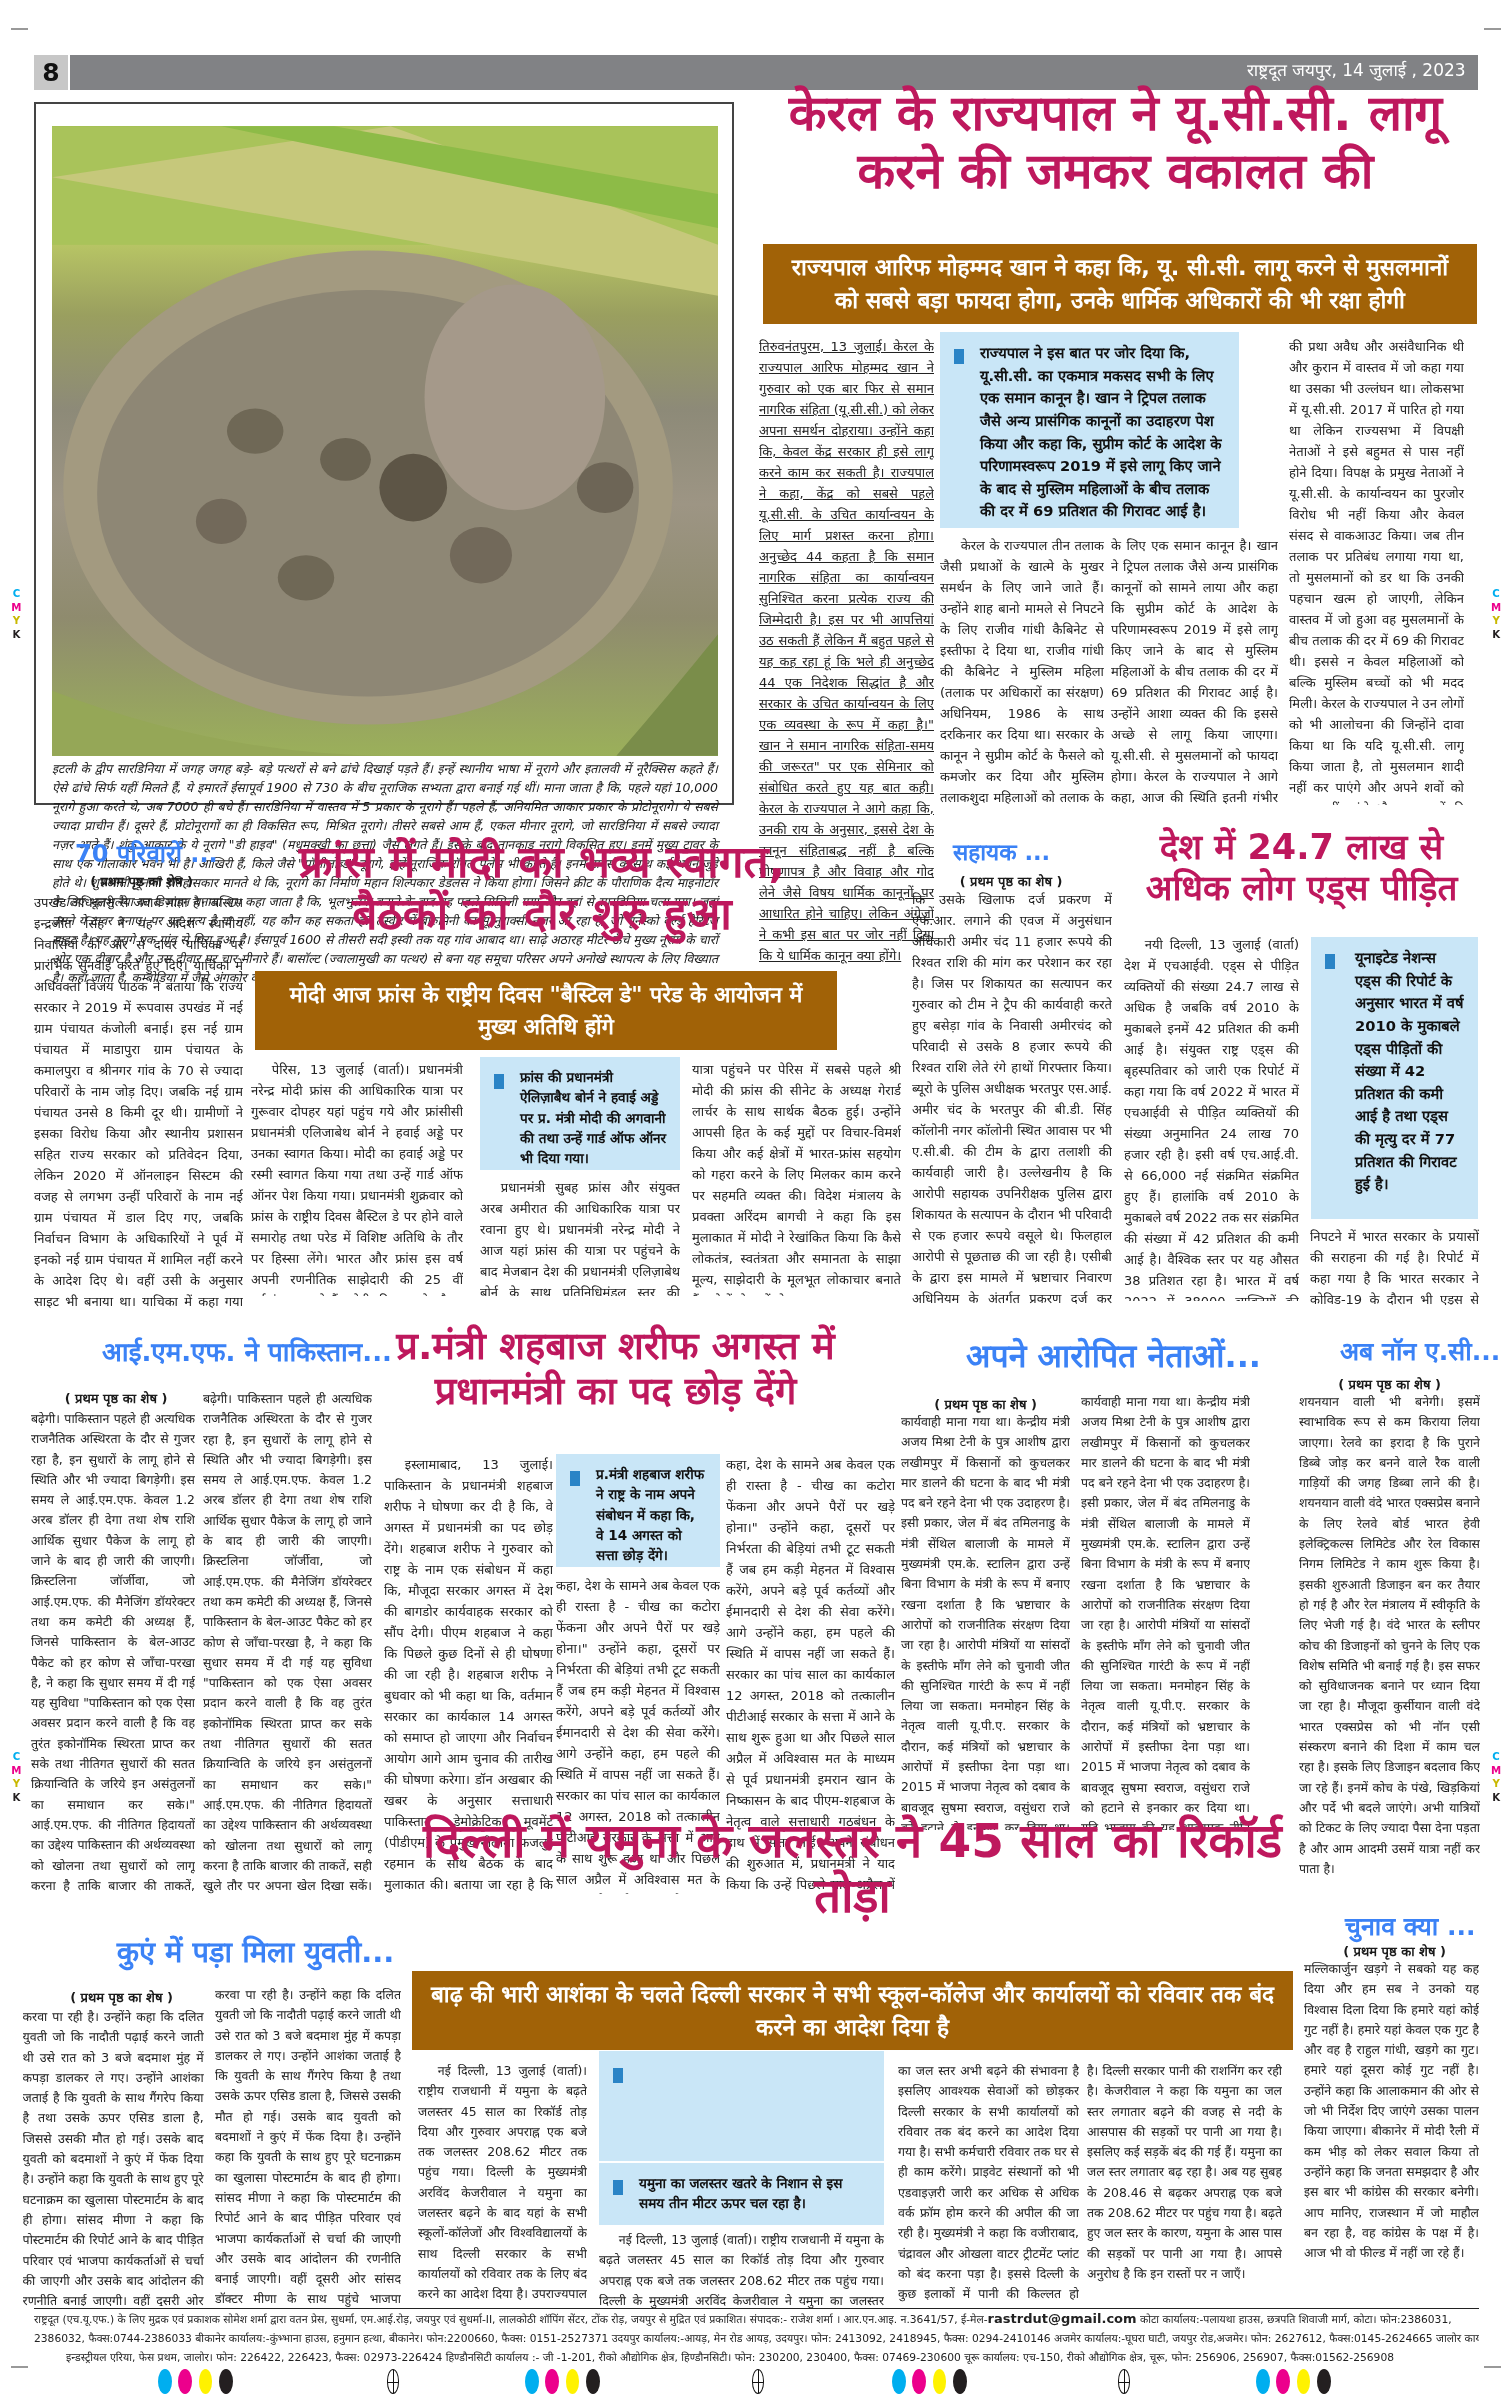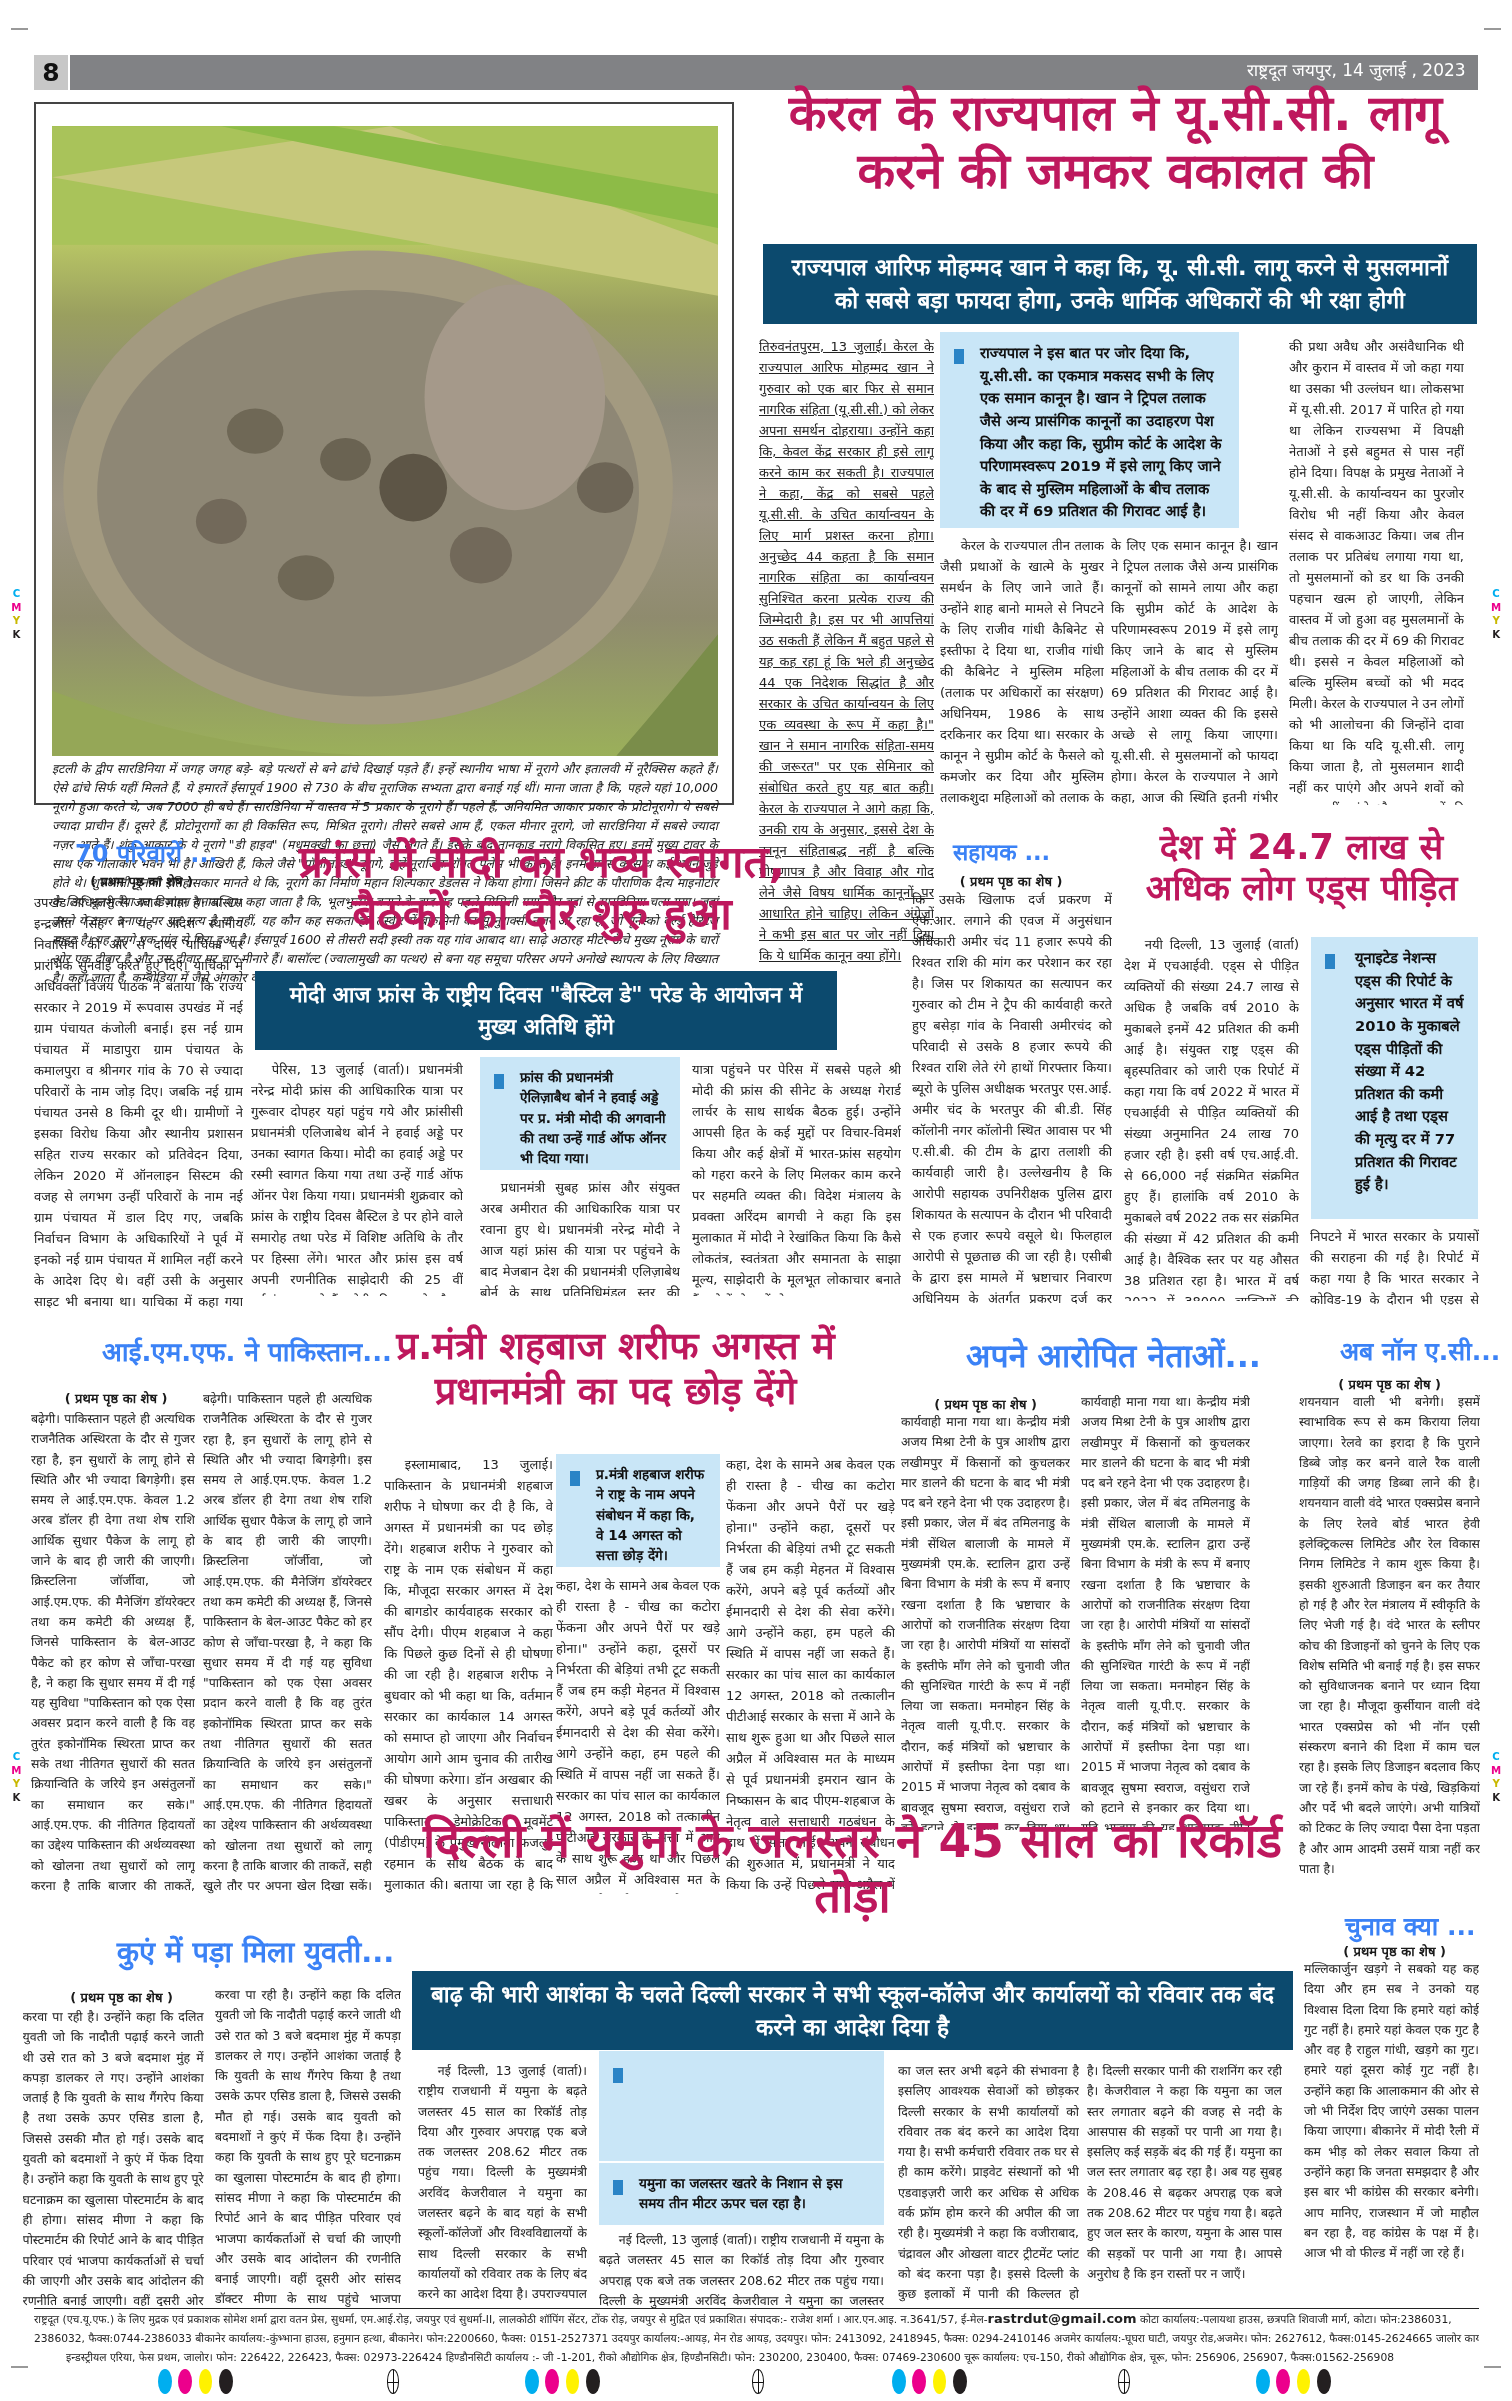--- a/index.html
+++ b/index.html
@@ -7,21 +7,21 @@
          font-family: "DejaVu Sans", "Liberation Sans", sans-serif; color: #1a1a1a; }
   .abs { position: absolute; box-sizing: border-box; }
   .crop { position: absolute; background: #999; }
   
   .hdr-num { left: 34px; top: 55px; width: 34px; height: 35px; background: #c7c7c7;
              font: bold 25px "DejaVu Sans", sans-serif; text-align: center; line-height: 35px; color: #111; }
   .hdr-bar { left: 70px; top: 55px; width: 1408px; height: 35px; background: #818285; }
   .hdr-date { position: absolute; right: 12.4px; top: 3.4px; color: #fff; font-size: 17px; }
   
   .headline { font-weight: bold; color: #be185d; line-height: 1.18; text-align: center; }
-  .deck { background: #0c4a6e; color: #fff; font-weight: bold; text-align: center;
+  .deck { background: #a16207; color: #fff; font-weight: bold; text-align: center;
           display: flex; align-items: center; justify-content: center; line-height: 1.45; padding: 0 17px; }
   .col { font-size: 13px; line-height: 21px; text-align: justify; color: #222; overflow: hidden; }
   .col p { margin: 0; text-indent: 1.6em; }
   .col p.noi { text-indent: 0; }
   .hl-box { background: #c9e6f7; padding: 10.2px 13.6px 10.2px 40px; font-weight: bold; color: #111; position: absolute; box-sizing: border-box; }
   .hl-box .sq { position: absolute; left: 13.6px; top: 17px; width: 10.2px; height: 14.7px; background: #2a84c6; }
   .jump-title { font-weight: bold; color: #3b82f6; margin-left: 41px; }
   .cont { text-align: center; font-size: 13px; font-weight: bold; }
   .frame { border: 2.3px solid #444; }
   .photo { background: linear-gradient(180deg,#9fbf4e 0%,#b9c765 18%,#9a9f5f 30%,#8d8a78 45%,#9d9584 60%,#8f8b6e 78%,#9bb05a 100%); overflow: hidden; }

